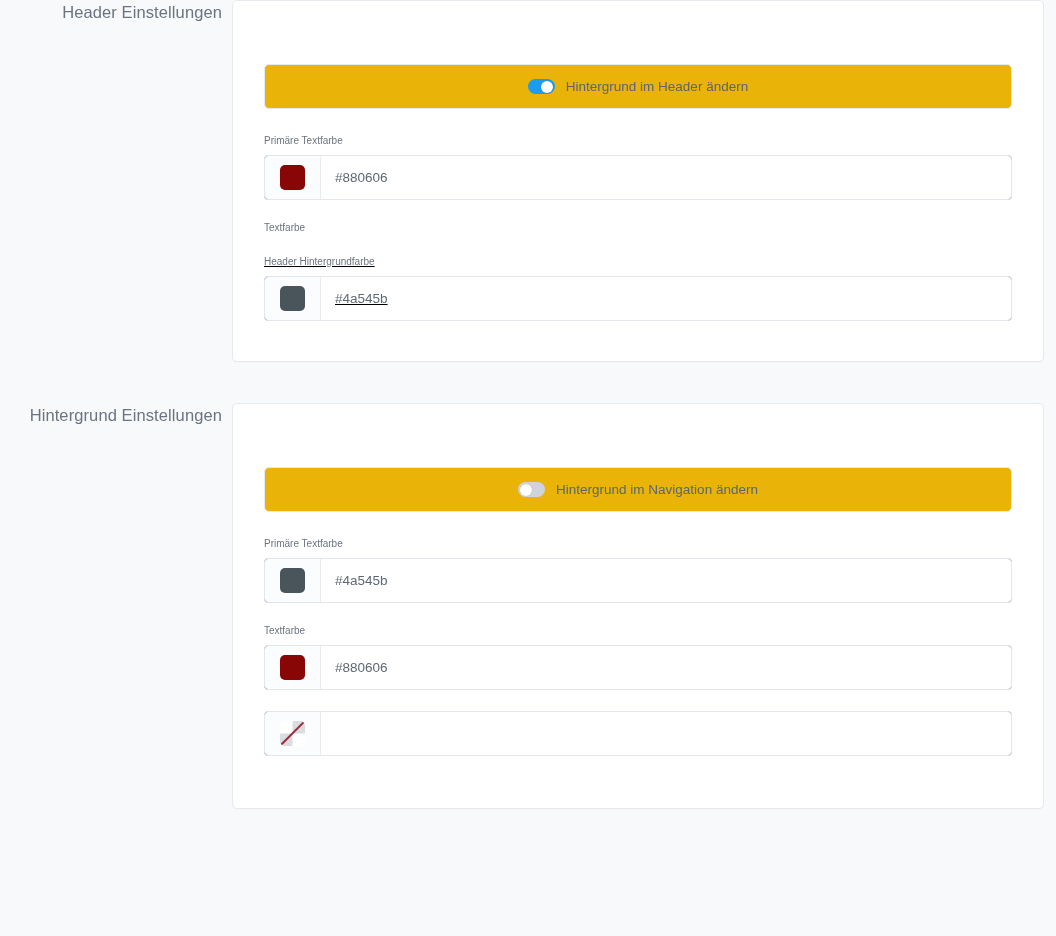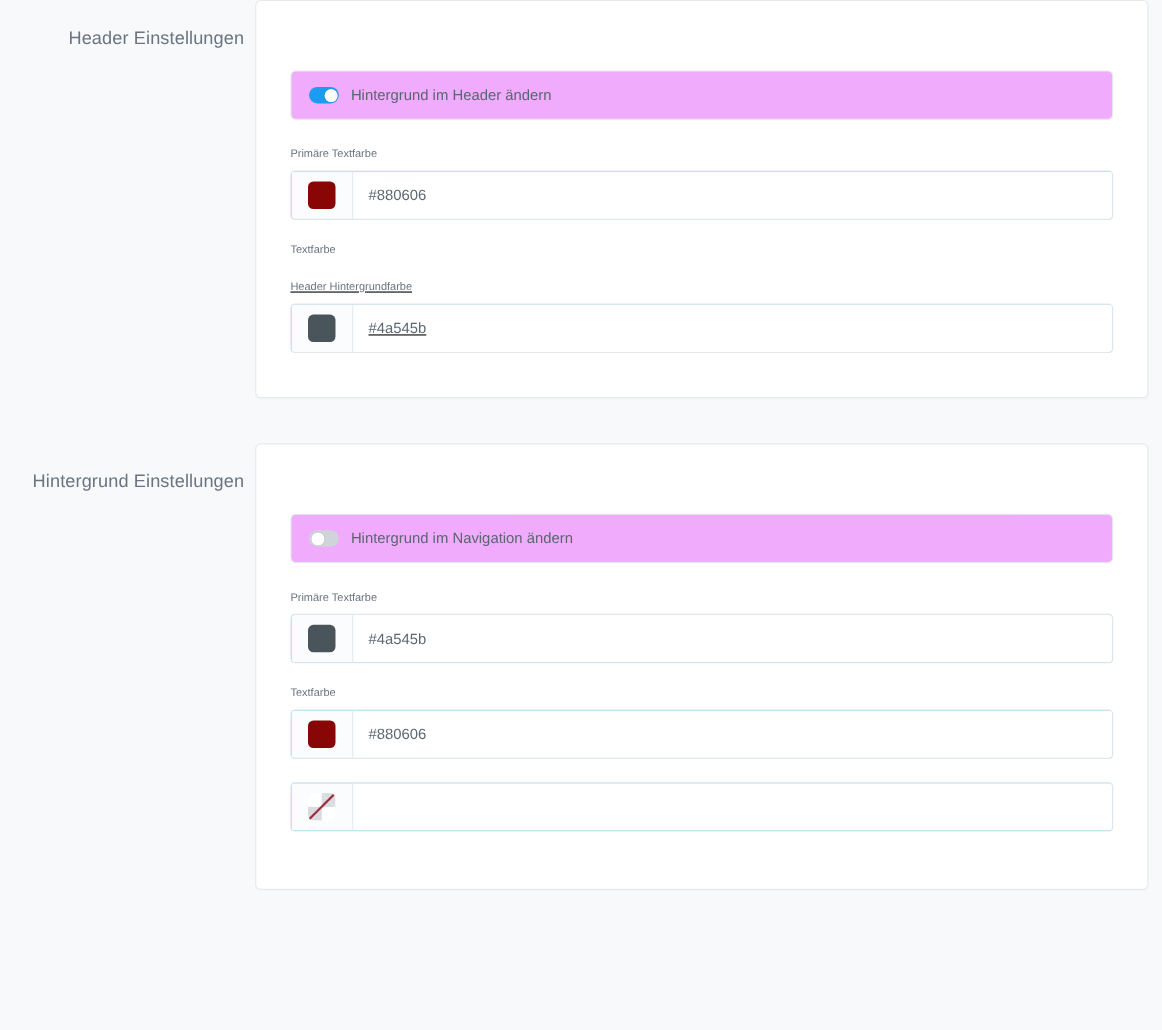--- a/index.html
+++ b/index.html
@@ -25,21 +25,21 @@
   .section {
     display: flex;
     align-items: flex-start;
     width: 1056px;
   }
   .section-label-col {
     width: 232px;
     flex: 0 0 232px;
     text-align: right;
     padding-right: 10px;
-    padding-top: 26px;
+    padding-top: 3px;
   }
   .section-label {
     font-size: 16.5px;
     color: #6b7480;
     font-weight: 400;
     letter-spacing: 0.1px;
     white-space: nowrap;
   }
 
   .card {
@@ -54,24 +54,25 @@
   .card.card-nav {
     padding-bottom: 52px;
   }
 
   
   .toggle-row {
     display: flex;
     align-items: center;
     border: 1px solid #e6e9ed;
     border-radius: 5px;
-    background: #f0abfc;
+    background: #eab308;
     height: 45px;
     padding: 0 16px;
     margin-bottom: 25px;
+    justify-content: center;
   }
   .switch {
     position: relative;
     width: 27px;
     height: 15px;
     border-radius: 8px;
     flex: 0 0 27px;
     background: #cfd4da;
     margin-right: 11px;
   }
@@ -99,21 +100,21 @@
     font-size: 10px;
     color: #6b7480;
     margin-bottom: 8px;
     line-height: 1.3;
   }
   .color-input {
     display: flex;
     align-items: stretch;
     border: 1px solid #e3e6ea;
     border-radius: 4px;
-    background: #7dd3fc;
+    background: #0c4a6e;
     height: 45px;
     overflow: hidden;
   }
   .swatch-cell {
     width: 56px;
     flex: 0 0 56px;
     background: #fbfcfd;
     border-right: 1px solid #e9ecef;
     display: flex;
     align-items: center;

